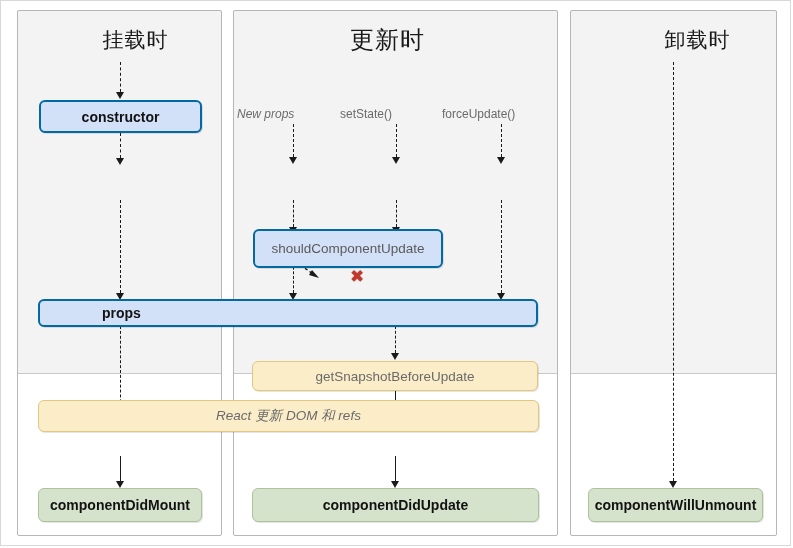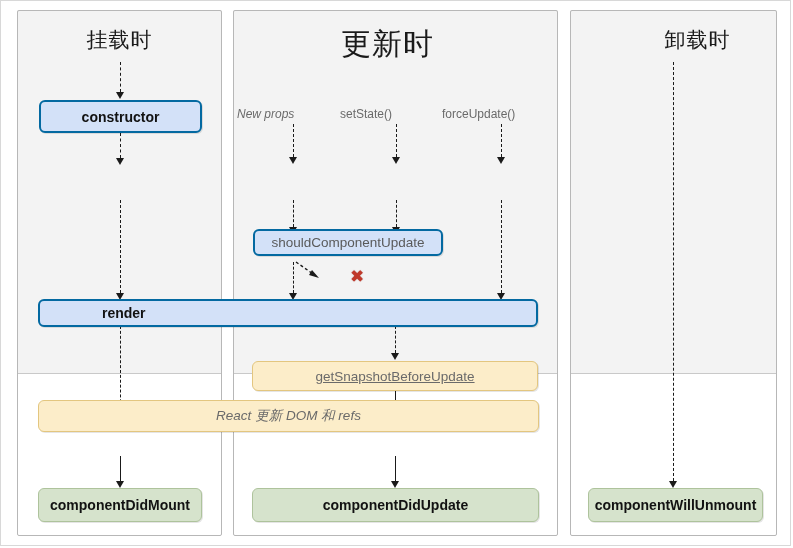--- a/index.html
+++ b/index.html
@@ -151,27 +151,27 @@
 <body>
 
 <div id="stage">
 
   <div class="outer-frame"></div>
 
   <div class="panel-top" style="left:17px; top:10px; width:205px; height:363px;"></div>
   <div class="panel-bottom" style="left:17px; top:373px; width:205px; height:163px;"></div>
   <div class="panel" style="left:17px; top:10px; width:205px; height:526px;"></div>
   <div class="panel-divider" style="left:18px; top:373px; width:203px;"></div>
-  <div class="phase-title" style="left:17px; top:26px; width:205px;">挂载时</div>
+  <div class="phase-title" style="left:17px; top:26px; width:205px;padding-left:16px;">挂载时</div>
 
   <div class="panel-top" style="left:233px; top:10px; width:325px; height:363px;"></div>
   <div class="panel-bottom" style="left:233px; top:373px; width:325px; height:163px;"></div>
   <div class="panel" style="left:233px; top:10px; width:325px; height:526px;"></div>
   <div class="panel-divider" style="left:234px; top:373px; width:323px;"></div>
-  <div class="phase-title" style="left:233px; top:24px; width:309px; font-size:30px;">更新时</div>
+  <div class="phase-title" style="left:233px; top:24px; width:309px; font-size:24px;">更新时</div>
 
   <div class="panel-top" style="left:570px; top:10px; width:207px; height:363px;"></div>
   <div class="panel-bottom" style="left:570px; top:373px; width:207px; height:163px;"></div>
   <div class="panel" style="left:570px; top:10px; width:207px; height:526px;"></div>
   <div class="panel-divider" style="left:571px; top:373px; width:205px;"></div>
   <div class="phase-title" style="left:570px; top:26px; width:207px;padding-left:24px;">卸载时</div>
 
   <div class="trigger italic" style="left:237px; top:107px; width:120px;">New props</div>
   <div class="trigger" style="left:340px; top:107px; width:120px;">setState()</div>
   <div class="trigger" style="left:442px; top:107px; width:124px;">forceUpdate()</div>
@@ -223,27 +223,27 @@
 
   <div class="arrow-solid-v" style="left:395px; top:456px; height:25px;"></div>
   <div class="arrow-head" style="left:391px; top:481px;"></div>
 
   <div class="arrow-dashed-v" style="left:673px; top:62px; height:419px;"></div>
   <div class="arrow-head" style="left:669px; top:481px;"></div>
 
   <div class="node node-blue bold" style="left:39px; top:100px; width:163px; height:33px;">constructor</div>
 
 
-  <div class="node node-blue" style="left:253px; top:229px; width:190px; height:27px;">shouldComponentUpdate</div>
+  <div class="node node-blue" style="left:253px; top:229px; width:190px; height:39px;">shouldComponentUpdate</div>
 
   <div class="node node-blue" style="left:38px; top:299px; width:500px; height:28px;">
-    <span class="node-label-left" style="left:62px;">render</span>
+    <span class="node-label-left" style="left:62px;">props</span>
   </div>
 
-  <div class="node node-yellow" style="left:252px; top:361px; width:286px; height:30px;text-decoration:underline;">getSnapshotBeforeUpdate</div>
+  <div class="node node-yellow" style="left:252px; top:361px; width:286px; height:30px;">getSnapshotBeforeUpdate</div>
 
   <div class="node node-yellow italic" style="left:38px; top:400px; width:501px; height:32px;">React 更新 DOM 和 refs</div>
 
   <div class="node node-green" style="left:38px; top:488px; width:164px; height:34px;">componentDidMount</div>
 
   <div class="node node-green" style="left:252px; top:488px; width:287px; height:34px;">componentDidUpdate</div>
 
   <div class="node node-green" style="left:588px; top:488px; width:175px; height:34px;">componentWillUnmount</div>
 
 </div>

